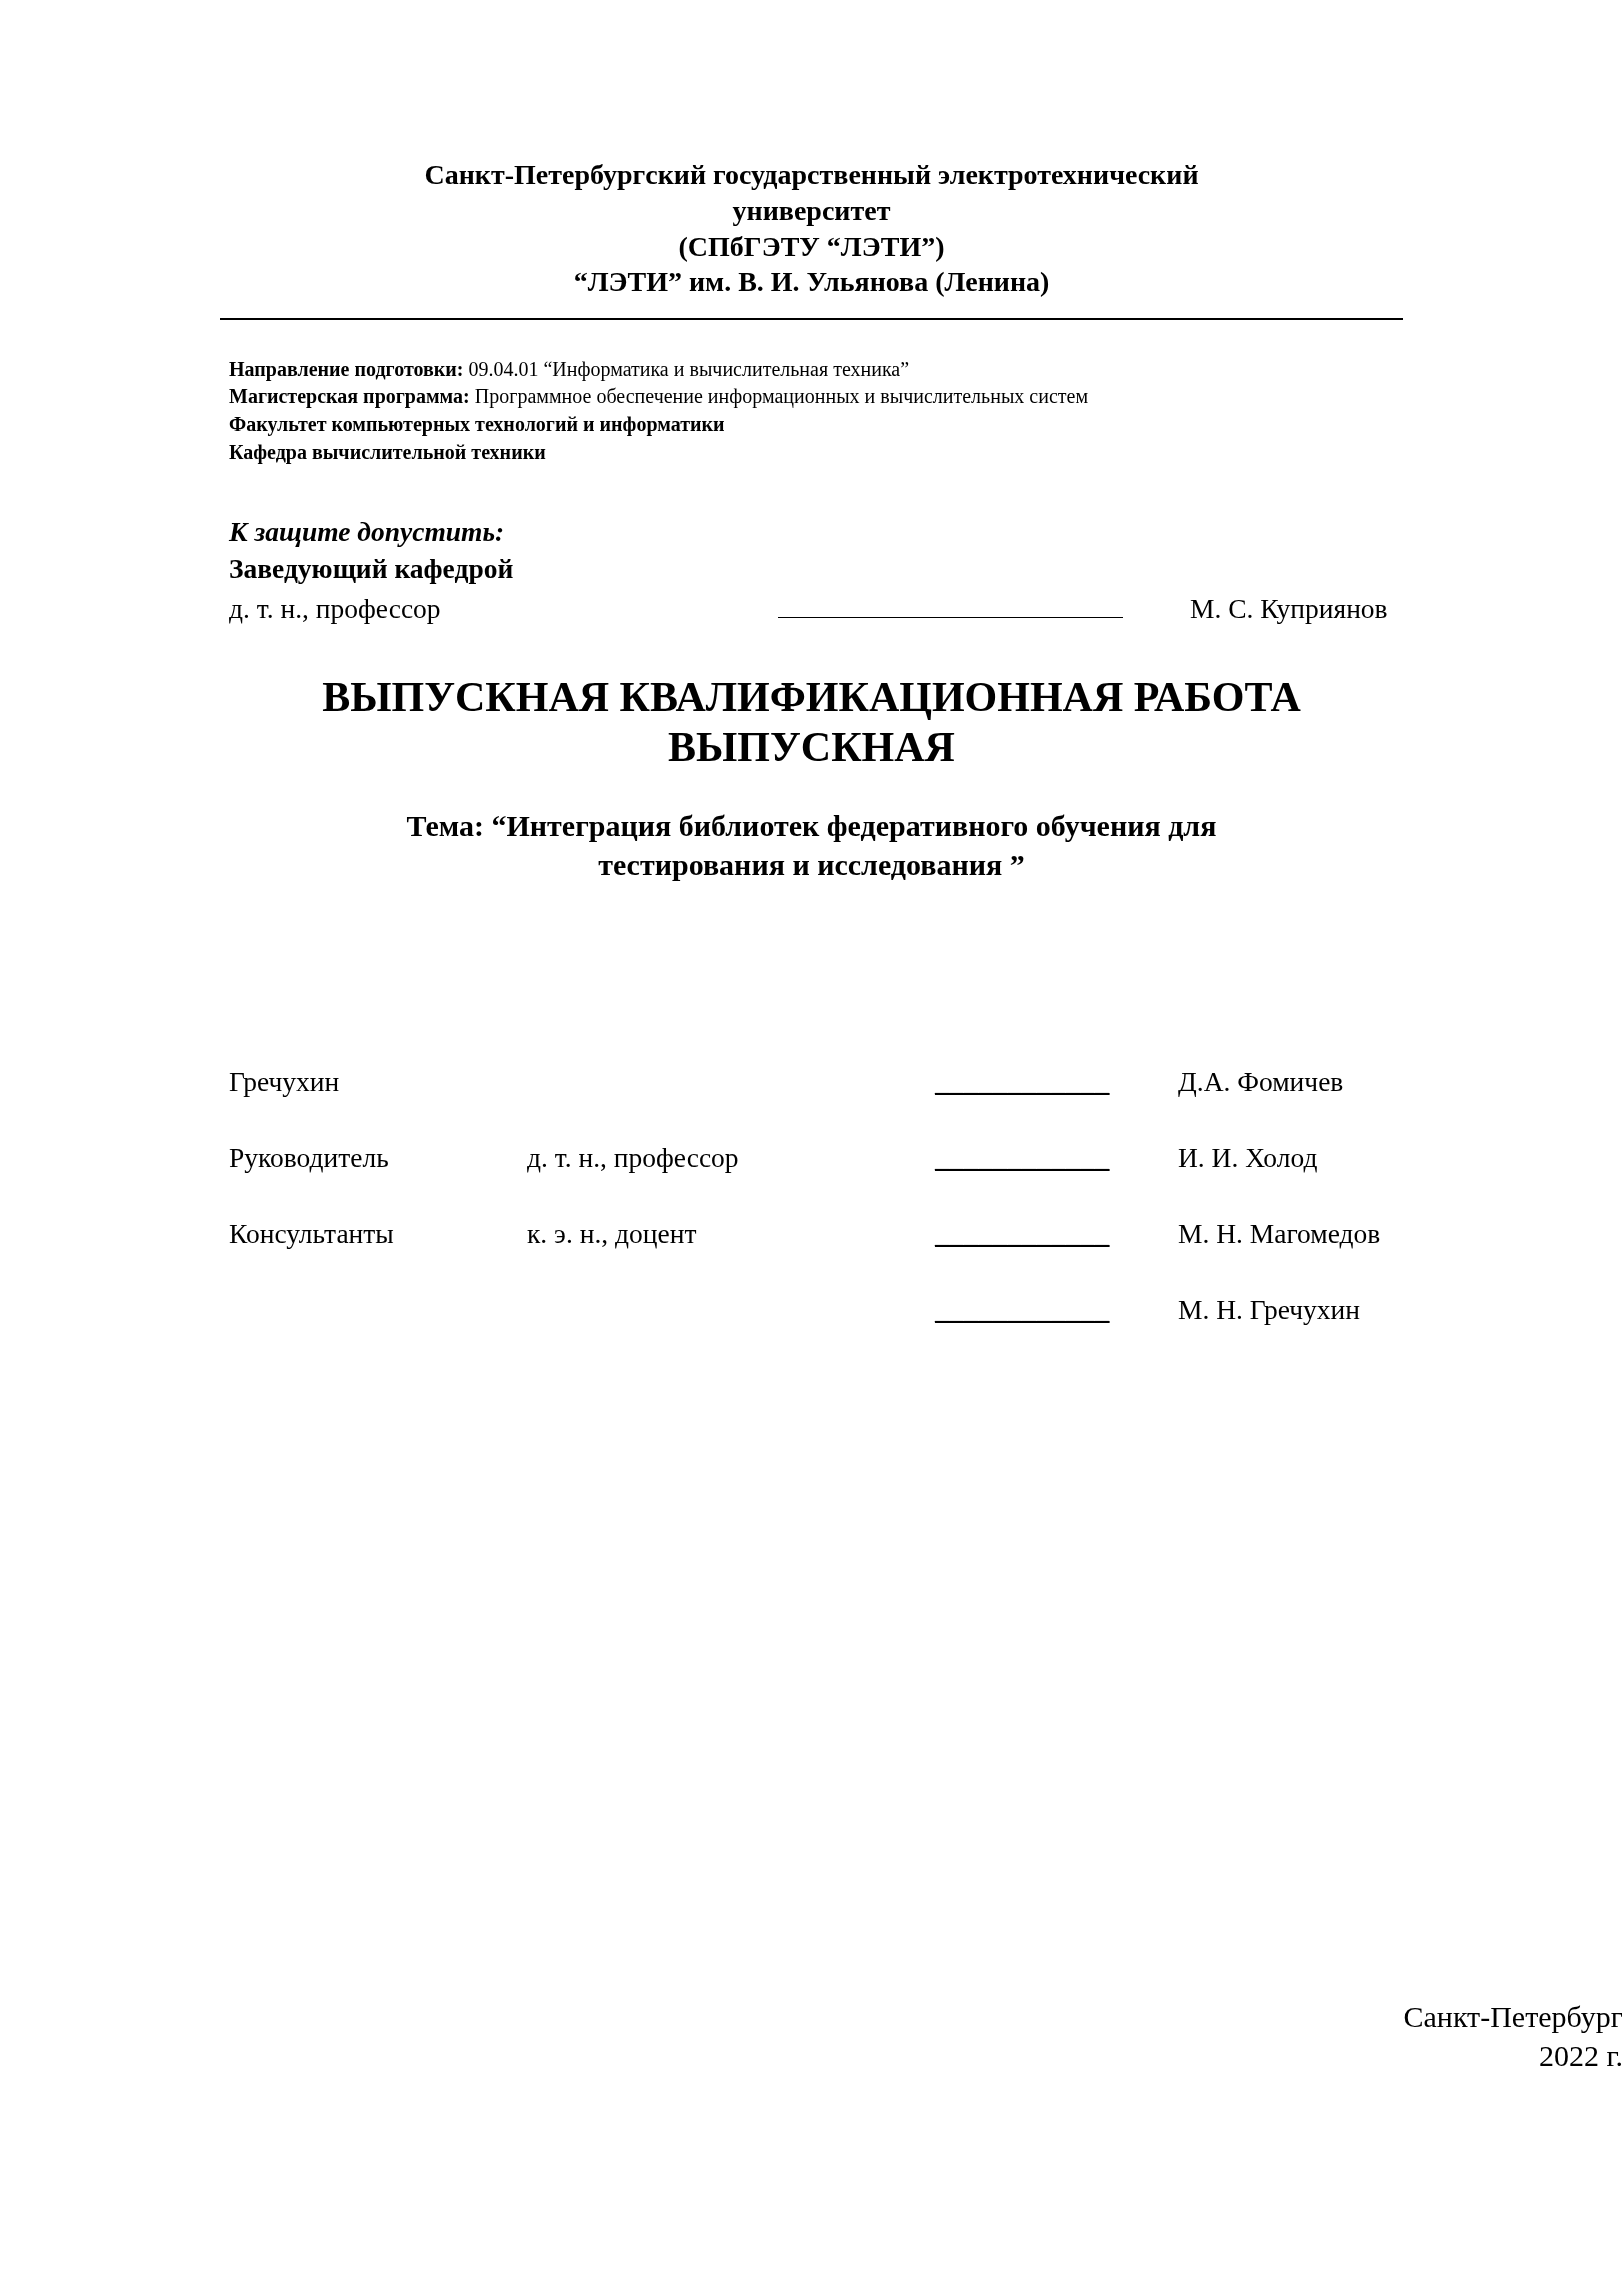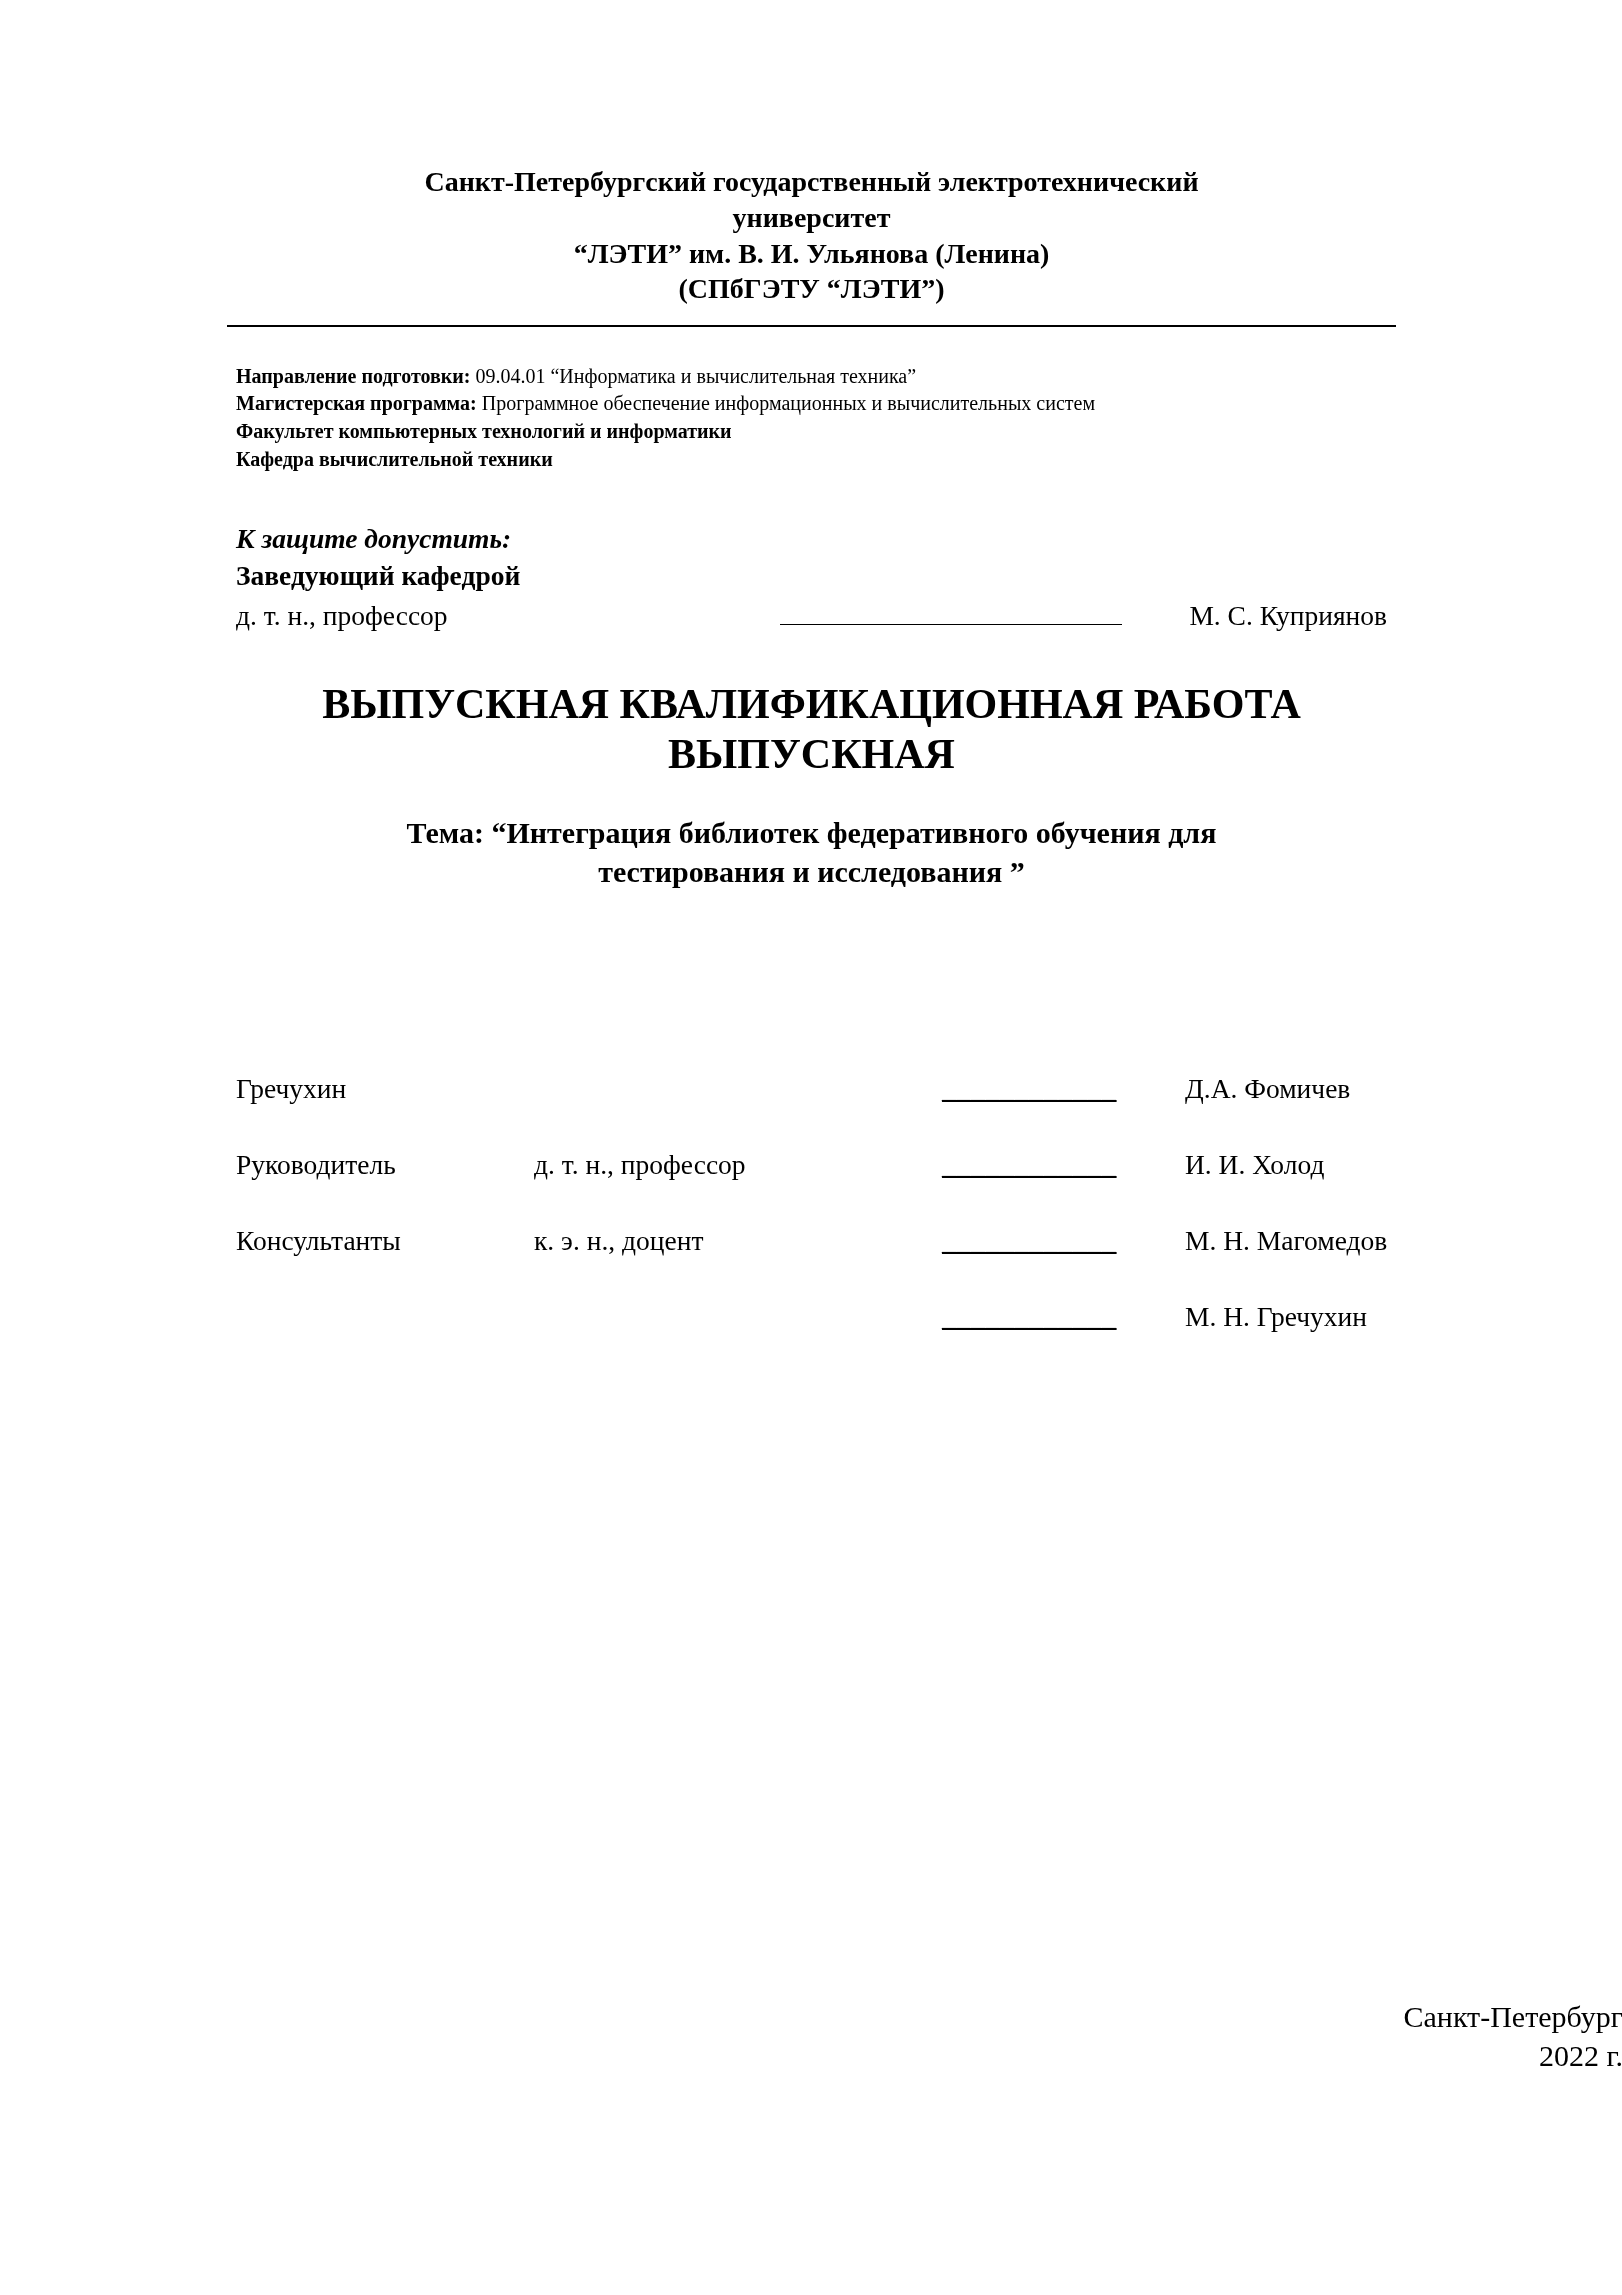--- a/index.html
+++ b/index.html
@@ -12,21 +12,21 @@
     height: 2295px;
     font-family: "Liberation Serif", serif;
     color: #000000;
     position: relative;
   }
   .page {
     position: relative;
     width: 1623px;
     height: 2295px;
     box-sizing: border-box;
-    padding: 7px;
+    padding: 0;
     border-radius: 24px;
   }
 
   
   .header {
     text-align: center;
     font-weight: bold;
     font-size: 28px;
     line-height: 1.28;
     margin: 0;
@@ -128,22 +128,22 @@
   .footer div { margin: 0; }
 </style>
 </head>
 <body>
 
 <div class="page">
 
   <div class="header">
     <span class="hline">Санкт-Петербургский государственный электротехнический</span>
     <span class="hline">университет</span>
+    <span class="hline">(СПбГЭТУ “ЛЭТИ”)</span>
     <span class="hline">“ЛЭТИ” им. В. И. Ульянова (Ленина)</span>
-    <span class="hline">(СПбГЭТУ “ЛЭТИ”)</span>
   </div>
 
   <hr class="rule">
 
   <div class="info">
     <p><span class="b">Направление подготовки:</span><span> 09.04.01 “Информатика и вычислительная техника”</span></p>
     <p><span class="b">Магистерская программа:</span><span> Программное обеспечение информационных и вычислительных систем</span></p>
     <p class="b">Факультет компьютерных технологий и информатики</p>
     <p class="b">Кафедра вычислительной техники</p>
   </div>

